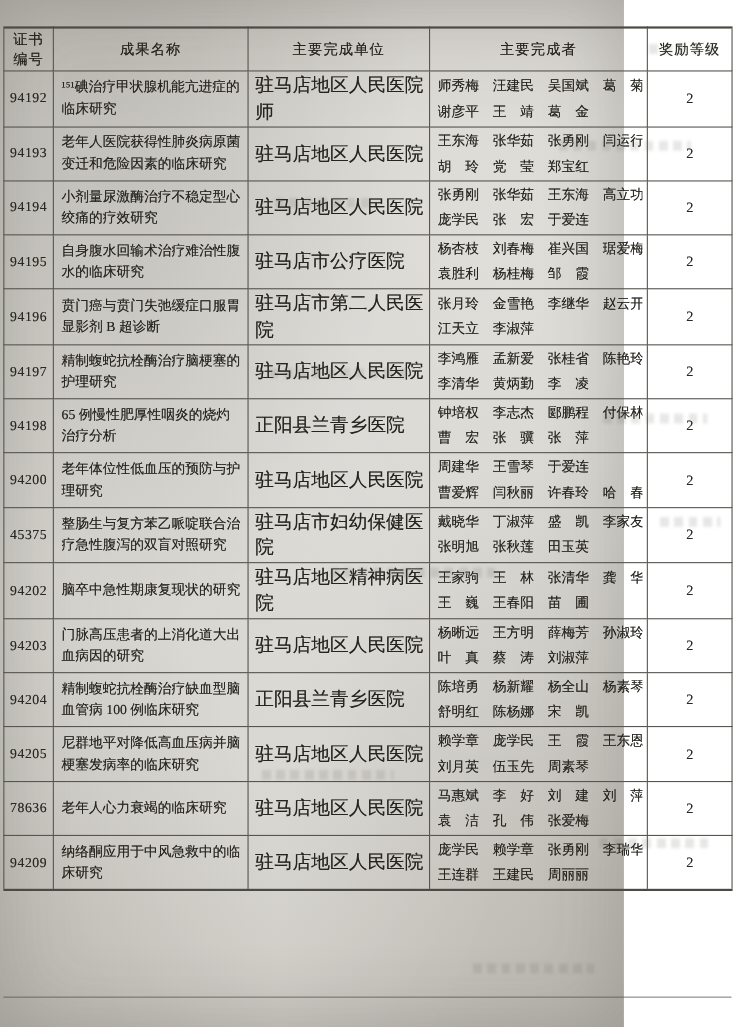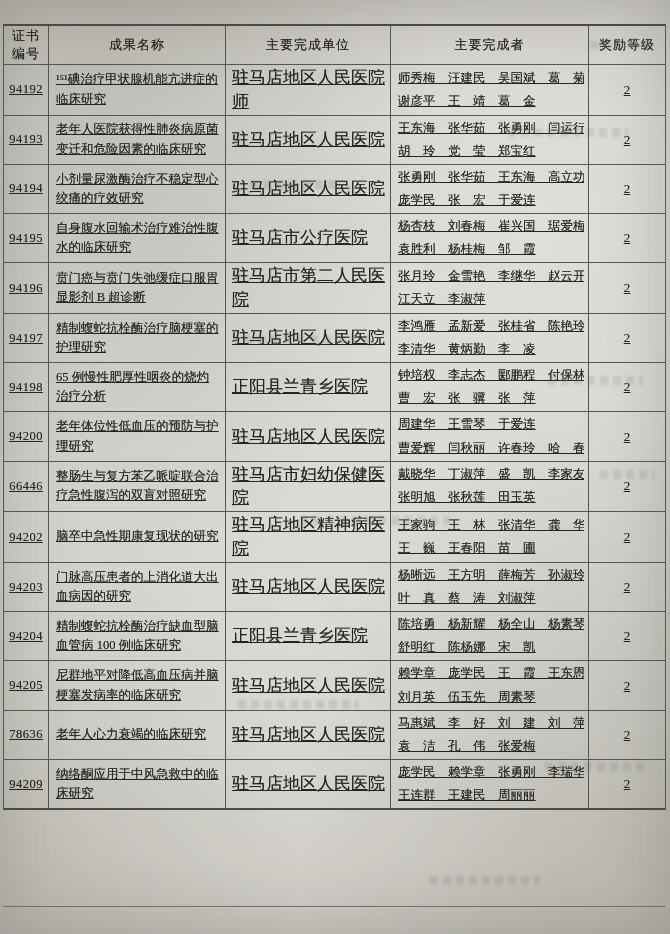--- a/index.html
+++ b/index.html
@@ -1,21 +1,21 @@
 <!DOCTYPE html>
 <html lang="zh"><head>
 <meta charset="utf-8">
 <style>
   html,body{margin:0;padding:0;width:670px;height:934px;overflow:hidden;}
   body{
     font-family:"Liberation Serif","DejaVu Serif",serif;
     color:#26241f;
   }
   .page{
-    position:relative;width:670px;height:934px;
+    position:relative;width:567px;height:934px;
     background-color:#d3d1cb;
     background-image:
       radial-gradient(ellipse at 15% 8%, rgba(105,103,96,.20), transparent 42%),
       radial-gradient(ellipse at 80% 25%, rgba(255,255,255,.22), transparent 48%),
       radial-gradient(ellipse at 45% 65%, rgba(255,255,255,.14), transparent 52%),
       radial-gradient(ellipse at 95% 92%, rgba(108,105,97,.20), transparent 38%),
       radial-gradient(ellipse at 5% 95%, rgba(108,105,97,.16), transparent 30%),
       linear-gradient(180deg,#ccc9c3,#d7d5cf 12%,#d5d3cd 78%,#ccc9c3);
     box-shadow: inset 0 0 70px rgba(66,64,56,.28);
   }
@@ -36,21 +36,21 @@
     padding:1px 4px;
     vertical-align:middle;
     background:transparent;
     font-weight:normal;
     text-shadow:0 0 .5px rgba(30,28,22,.55);
   }
   thead th{
     height:28px;font-size:13px;text-align:center;
     letter-spacing:1px;color:#24221c;
   }
-  tbody tr{height:47px;text-decoration:underline;}
+  tbody tr{height:47px;}
   td.cert{ text-align:center;font-size:12.5px;letter-spacing:.5px;color:#2a2822;}
   td.ach{ font-size:12.5px;line-height:1.55;padding:2px 5px 2px 7px;color:#26241e;}
   td.unit{font-size:17px;padding-left:6px;line-height:1.4;color:#26241e;}
   td.auth{font-size:12.5px;padding-left:7px;color:#26241e;}
   td.auth .aline{line-height:1.85;white-space:nowrap;overflow:hidden;}
   td.grade{text-align:center;font-size:13px;color:#2a2822;}
   
   .ghost{
     position:absolute;height:9px;opacity:.5;pointer-events:none;
     background:repeating-linear-gradient(90deg, rgba(96,94,88,.30) 0 8px, transparent 8px 13px);
@@ -154,21 +154,21 @@
     <td class="cert">94200</td>
     <td class="ach">老年体位性低血压的预防与护理研究</td>
     <td class="unit">驻马店地区人民医院</td>
     <td class="auth">
       <div class="aline">周建华　王雪琴　于爱连</div>
       <div class="aline">曹爱辉　闫秋丽　许春玲　哈　春</div>
     </td>
     <td class="grade">2</td>
   </tr>
         <tr>
-    <td class="cert">66446</td>
+    <td class="cert">45375</td>
     <td class="ach">整肠生与复方苯乙哌啶联合治疗急性腹泻的双盲对照研究</td>
     <td class="unit">驻马店市妇幼保健医院</td>
     <td class="auth">
       <div class="aline">戴晓华　丁淑萍　盛　凯　李家友</div>
       <div class="aline">张明旭　张秋莲　田玉英</div>
     </td>
     <td class="grade">2</td>
   </tr>
         <tr>
     <td class="cert">94202</td>

